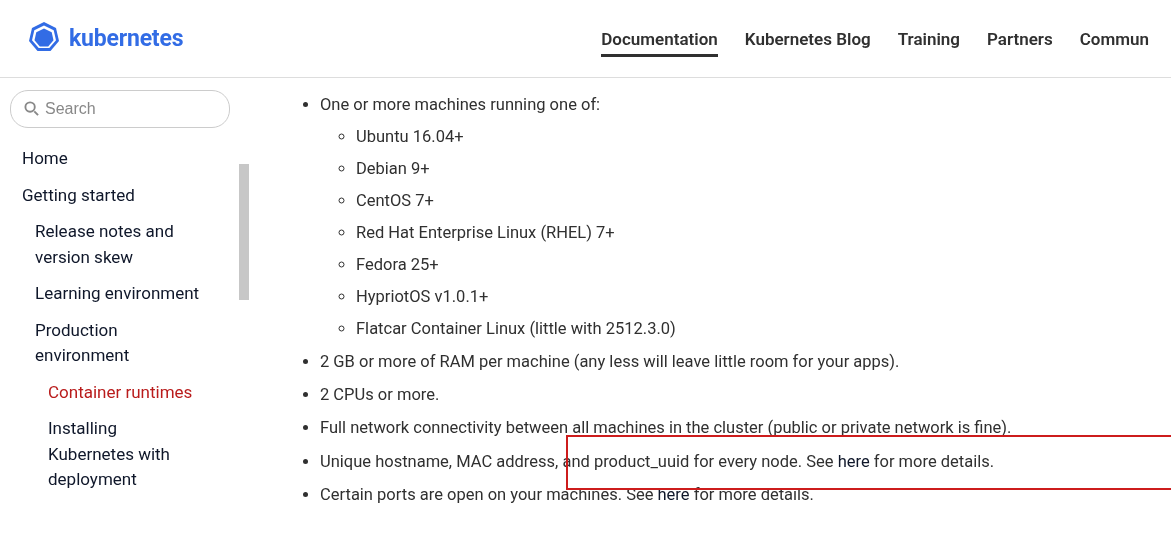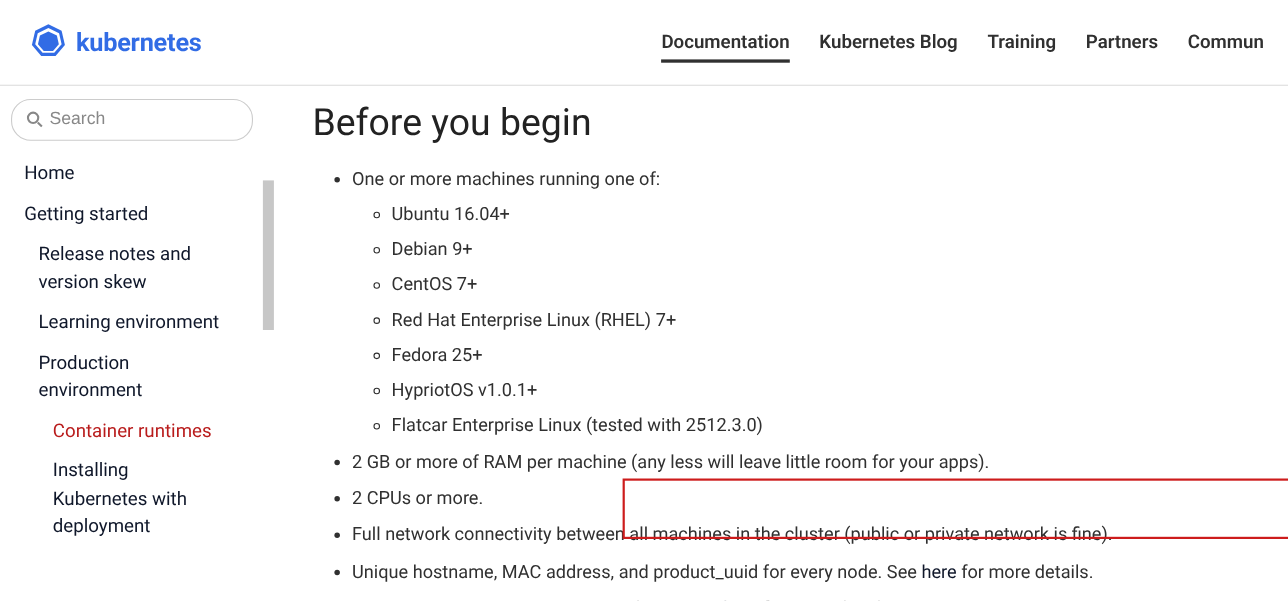--- a/index.html
+++ b/index.html
@@ -170,32 +170,31 @@
       <li class="side-item side-sub">Production environment</li>
       <li class="side-item side-sub2 muted">Container runtimes</li>
       <li class="side-item side-sub2">Installing Kubernetes with deployment</li>
     </ul>
     <div class="scroll-track">
       <div class="scroll-thumb"></div>
     </div>
   </div>
 
   <div class="content">
-    <h1>Before you begin</h1>
     <ul class="main-list">
       <li>
         <span>One or more machines running one of:</span>
         <ul class="sub-list">
           <li>Ubuntu 16.04+</li>
           <li>Debian 9+</li>
           <li>CentOS 7+</li>
           <li>Red Hat Enterprise Linux (RHEL) 7+</li>
           <li>Fedora 25+</li>
           <li>HypriotOS v1.0.1+</li>
-          <li>Flatcar Enterprise Linux (tested with 2512.3.0)</li>
+          <li>Flatcar Container Linux (little with 2512.3.0)</li>
         </ul>
       </li>
       <li>2 GB or more of RAM per machine (any less will leave little room for your apps).</li>
       <li>2 CPUs or more.</li>
       <li>Full network connectivity between all machines in the cluster (public or private network is fine).</li>
       <li><span>Unique hostname, MAC address, and product_uuid for every node. See </span><span class="link">here</span><span> for more details.</span></li>
       <li><span>Certain ports are open on your machines. See </span><span class="link">here</span><span> for more details.</span></li>
 
     </ul>
     <div class="highlight-box"></div>

